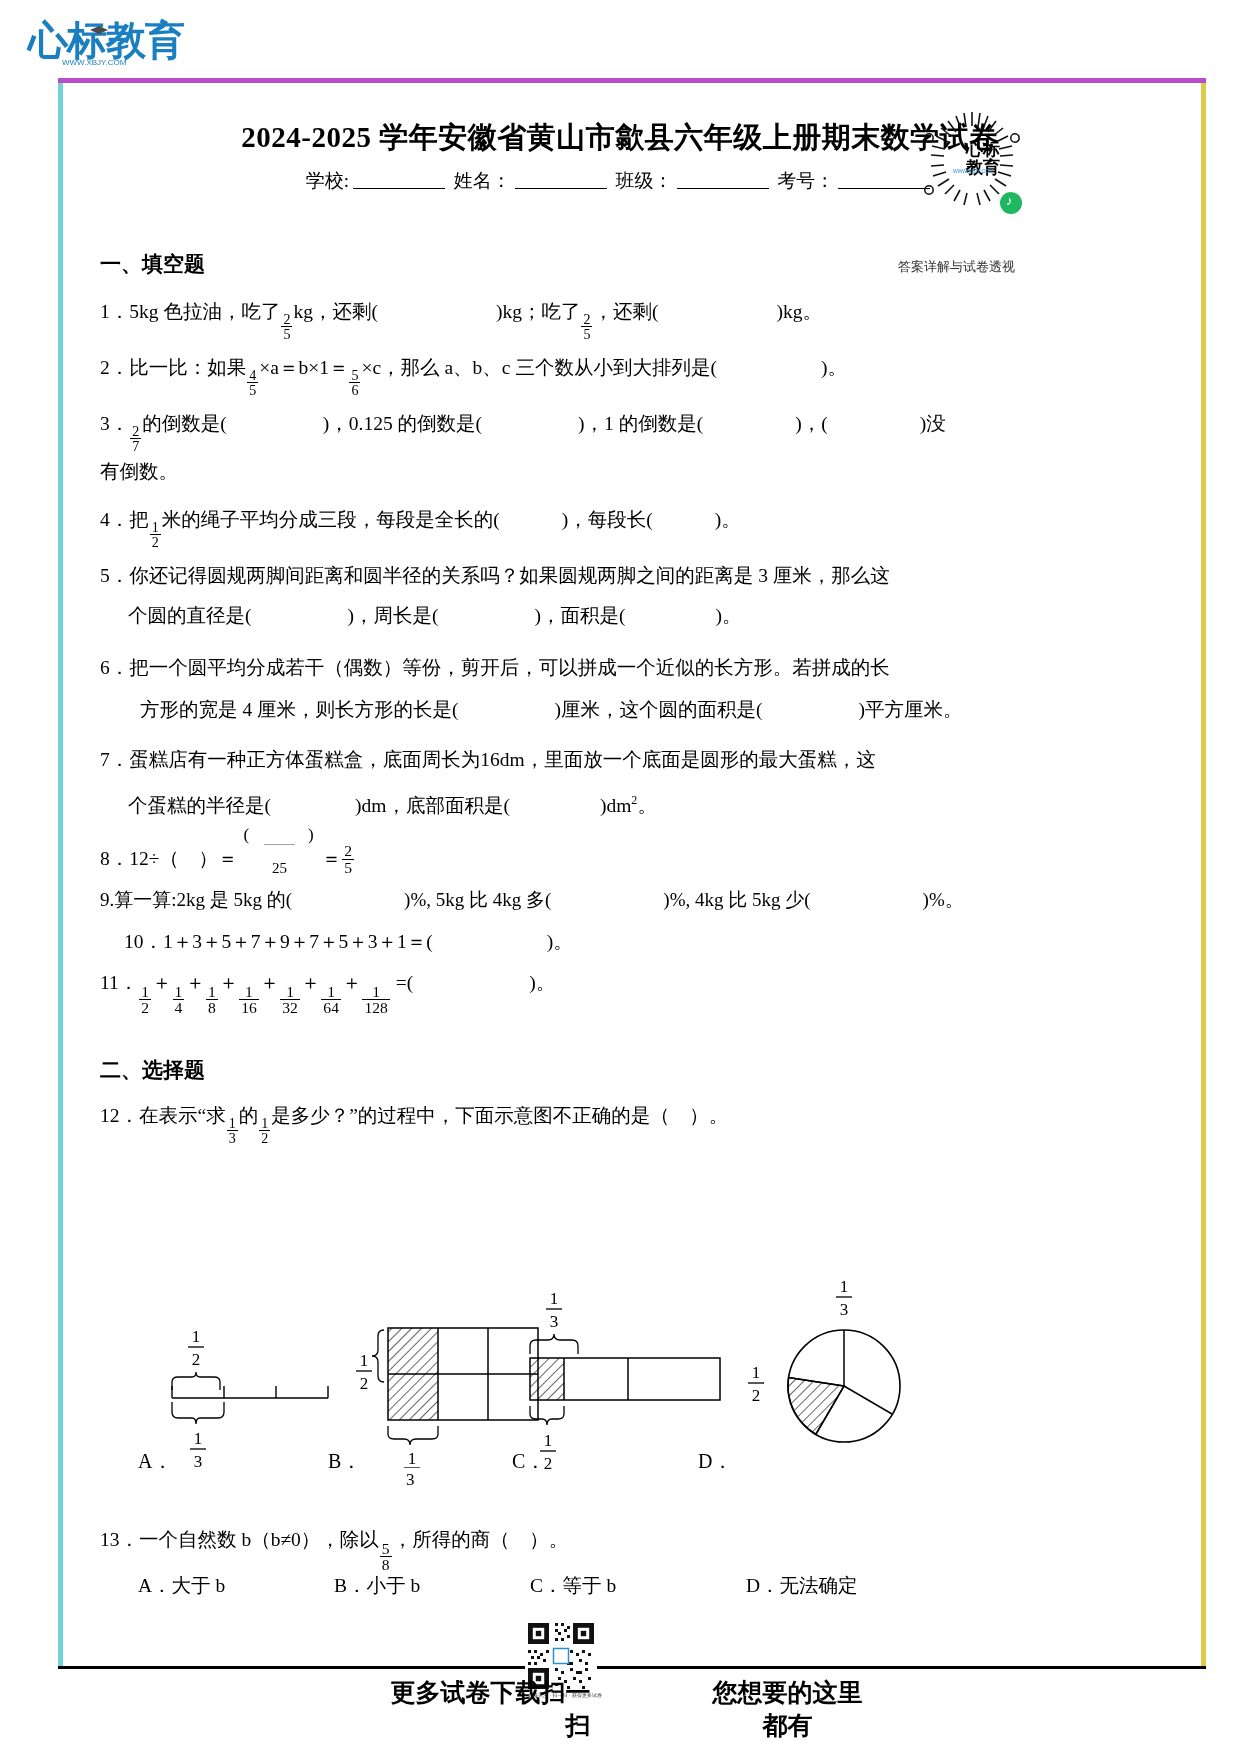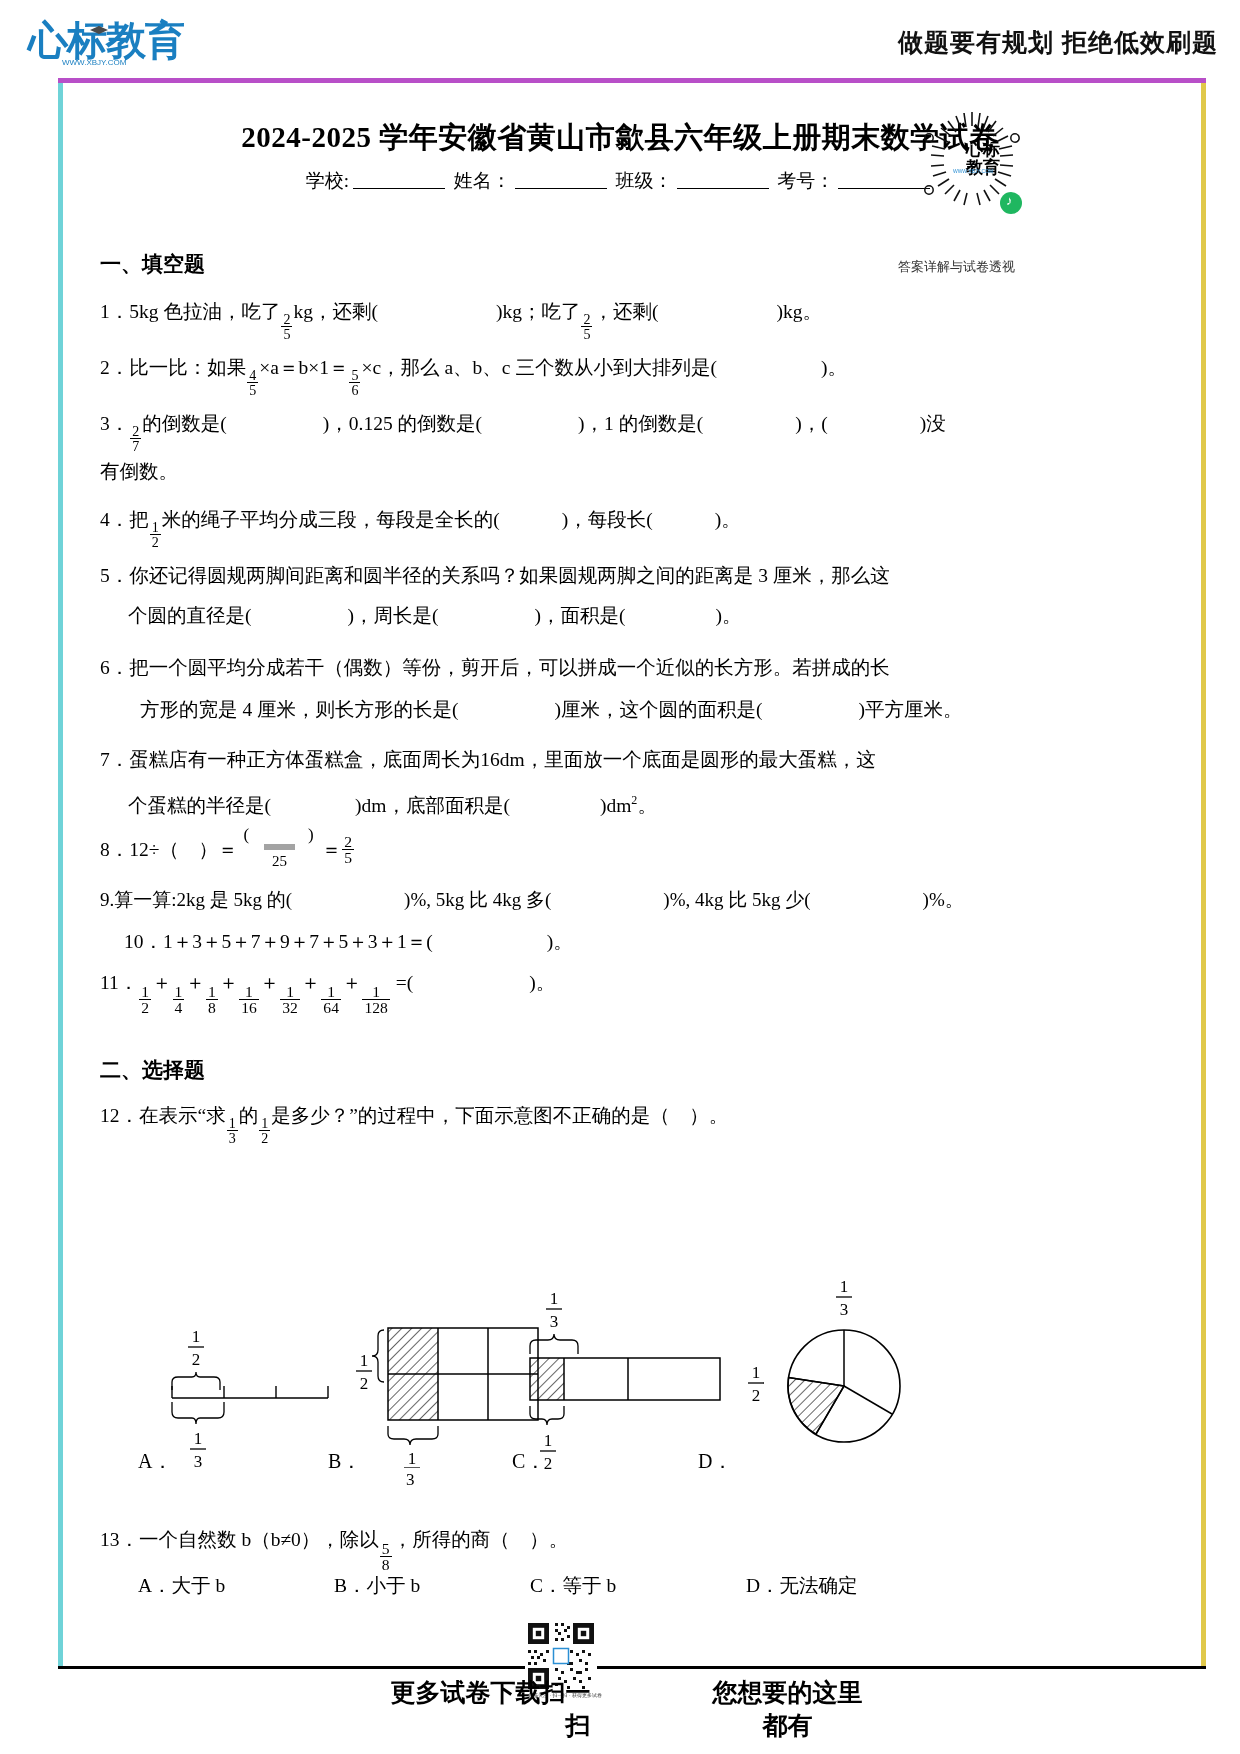--- a/index.html
+++ b/index.html
@@ -112,21 +112,21 @@
 
   sup.sq { font-size:0.62em; vertical-align:super; }
 
   
   .q8row { display:inline-flex; align-items:center; }
   .fracwide {
     display:inline-flex; flex-direction:column; align-items:center;
     vertical-align:middle; line-height:1.05; margin:0 2px;
   }
   .fracwide .num { font-size:17px; padding:0 4px; letter-spacing:2px; }
-  .fracwide .den { border-top:6px solid #a3a3a3; font-size:15px; padding:4px 8px; }
+  .fracwide .den { border-top:1px solid #a3a3a3; font-size:15px; padding:16px 8px; }
 
   
   .choices { position:absolute; left:100px; top:1300px; width:1060px; height:180px; }
   .choice-label {
     position:absolute; font-size:20px; font-family:"Liberation Serif", serif;
   }
 
   
   .footer-line {
     position:absolute; left:58px; top:1666px; width:1148px; height:3px; background:#000;
@@ -148,21 +148,20 @@
 
 <div class="top-band">
   <div class="logo">
     <svg class="logo-cap" viewBox="0 0 18 9">
       <polygon points="9,0 18,4 9,8 0,4" fill="#4a4a4a"></polygon>
       <rect x="8.3" y="0" width="1.2" height="3" fill="#4a4a4a"></rect>
     </svg>
     <div class="logo-text">心标教育</div>
     <div class="logo-url">WWW.XBJY.COM</div>
   </div>
-  <div class="slogan">做题要有规划 拒绝低效刷题</div>
 </div>
 
 <div class="rule-purple"></div>
 <div class="rule-left"></div>
 <div class="rule-right"></div>
 
 <div class="paper-title">2024-2025 学年安徽省黄山市歙县六年级上册期末数学试卷</div>
 
 <div class="info-line">
   <span>学校:</span><span class="blank"></span>

